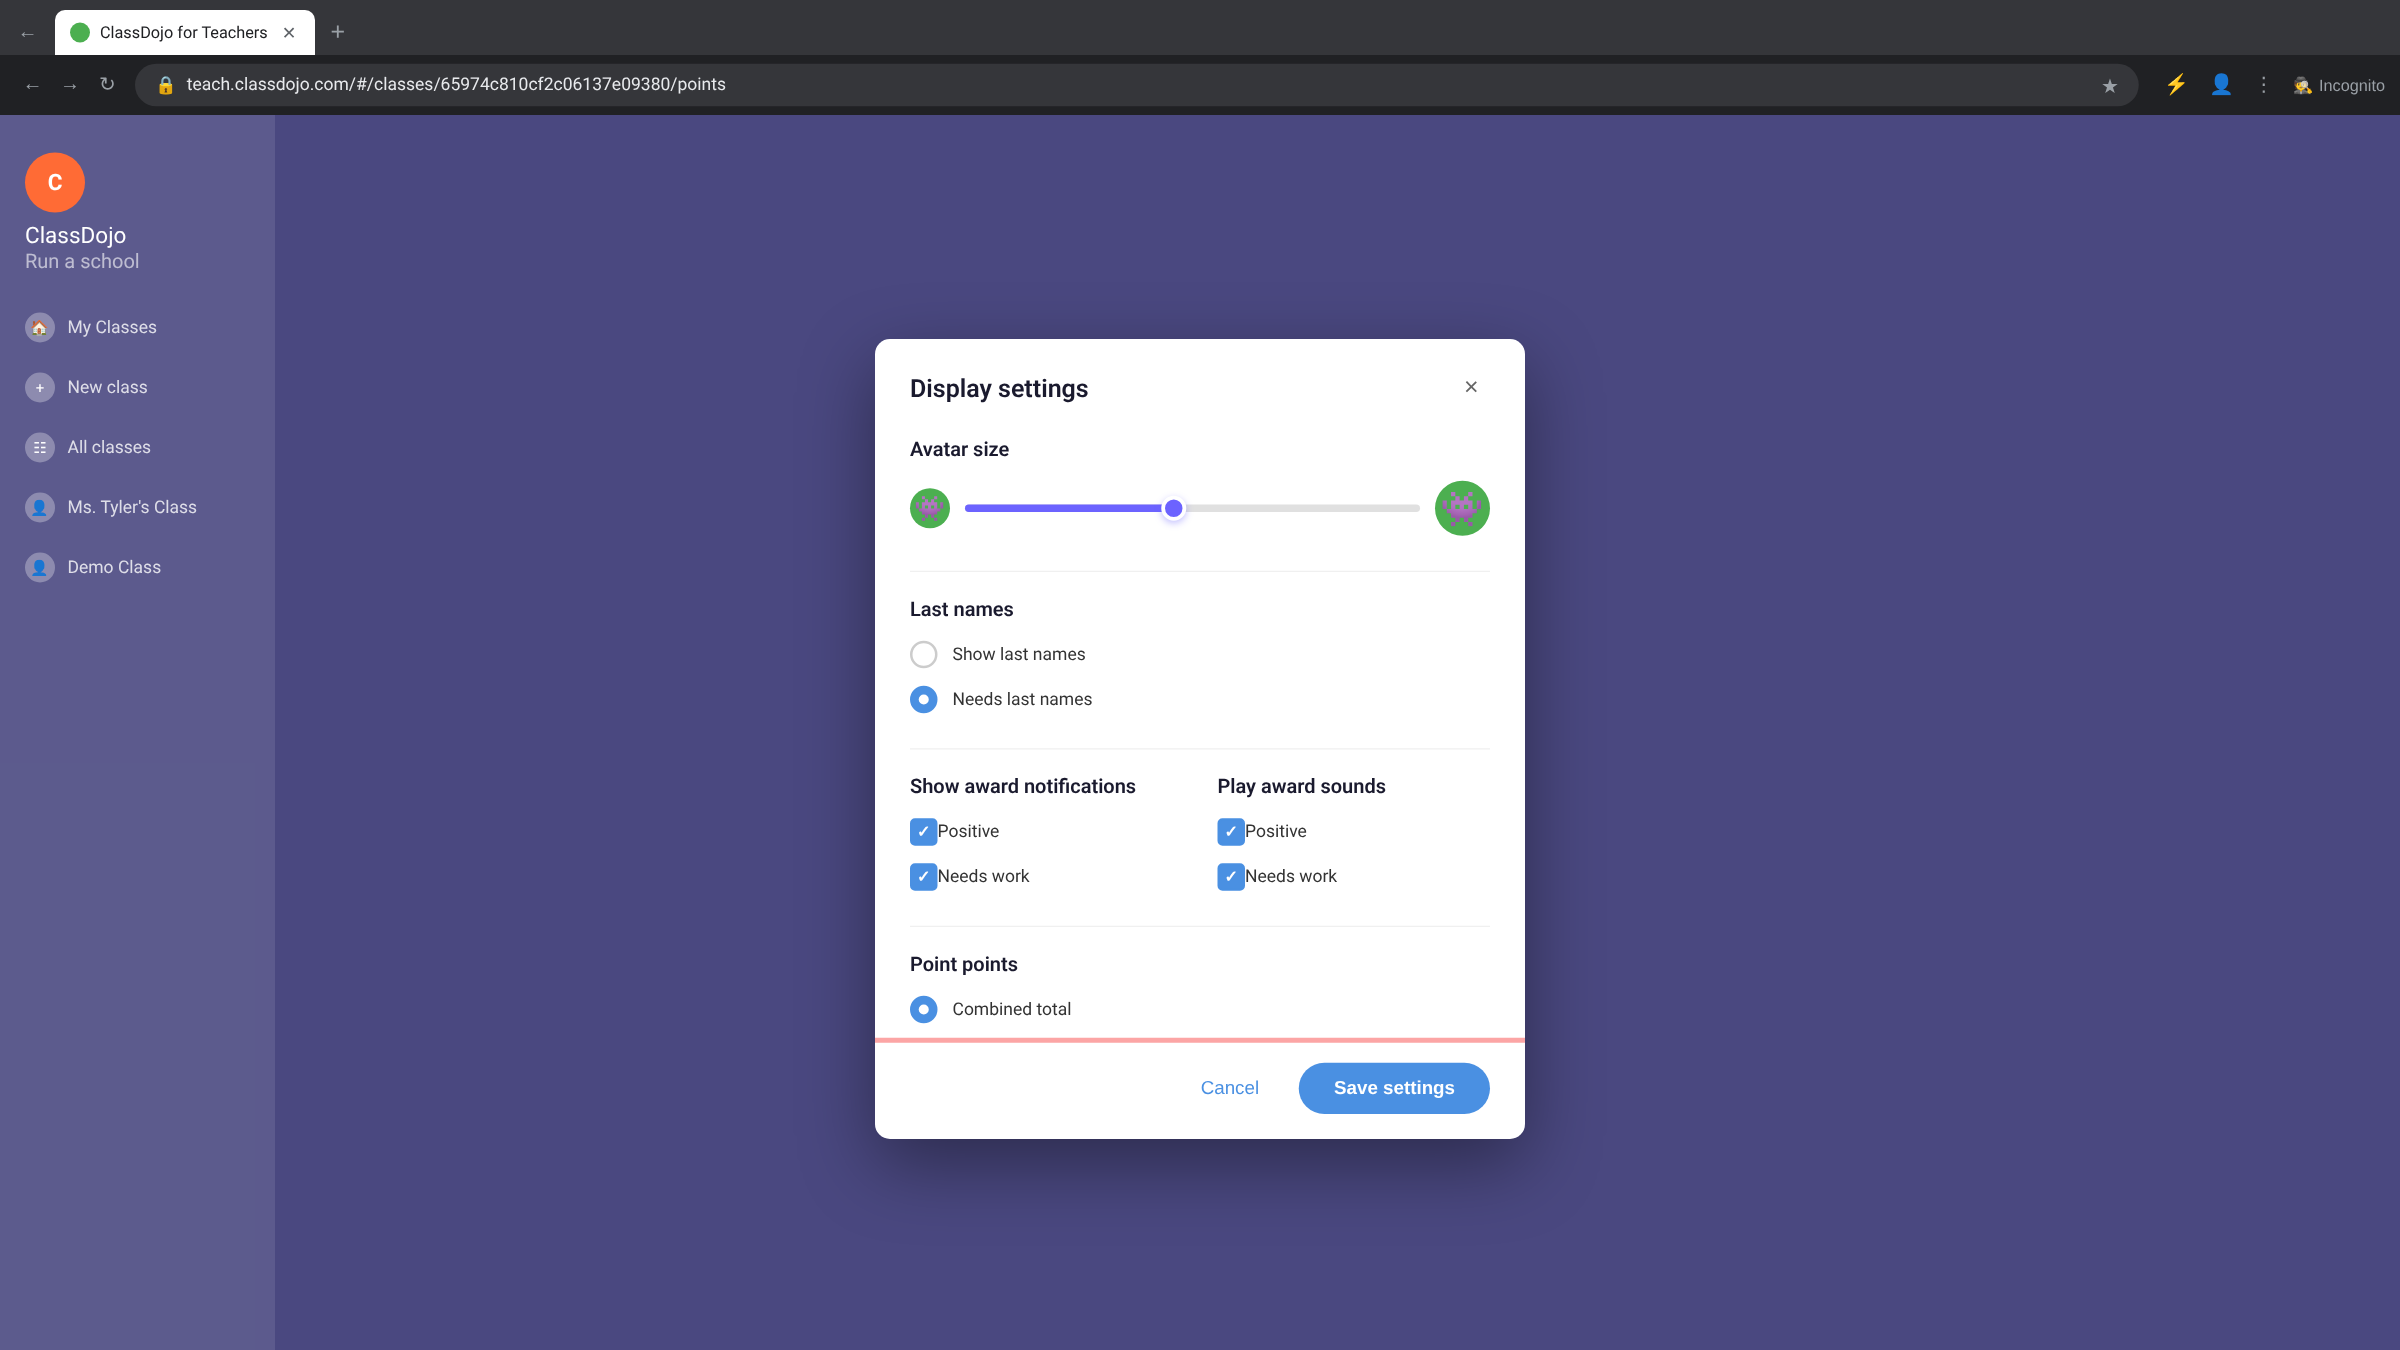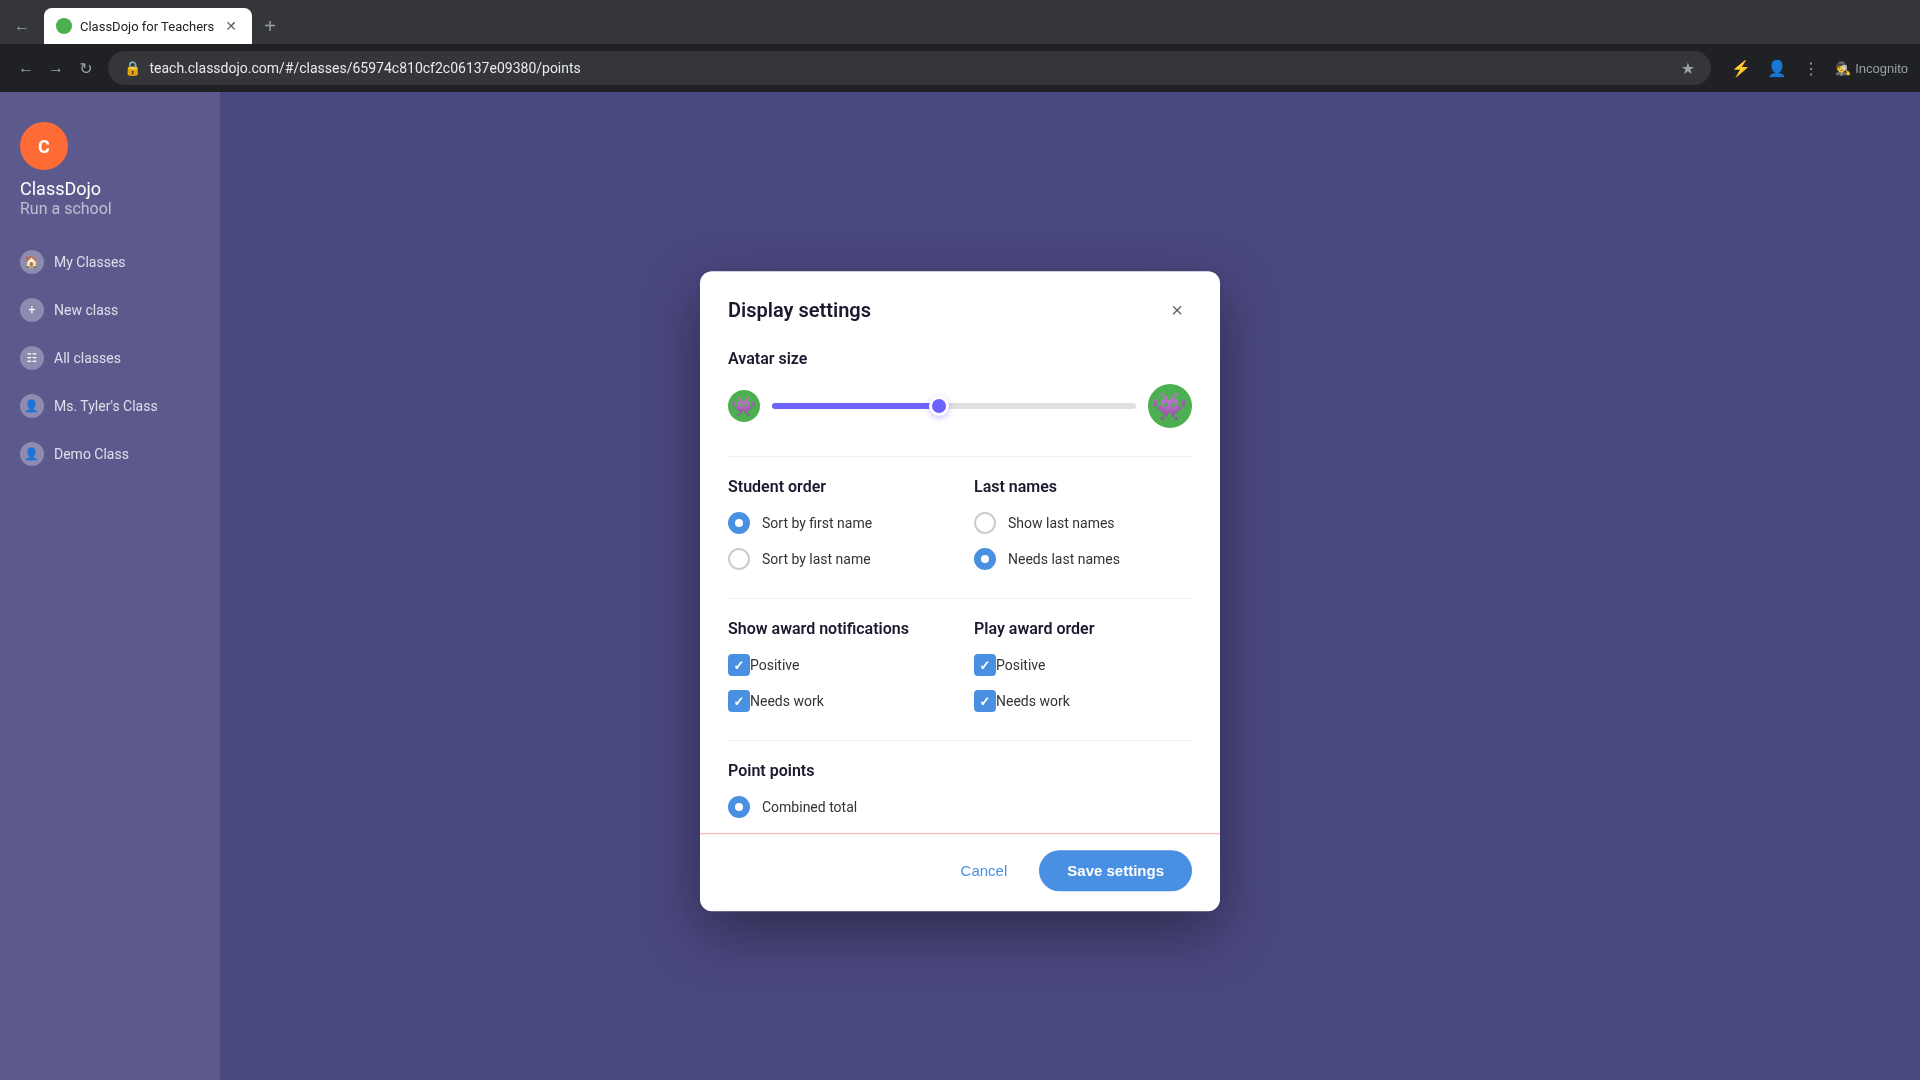--- a/index.html
+++ b/index.html
@@ -435,21 +435,21 @@
       color: #333;
     }
 
     
     .modal-footer {
       display: flex;
       justify-content: flex-end;
       align-items: center;
       padding: 16px 28px 20px;
       gap: 16px;
-      border-top: 1px solid #fca5a5;
+      border-top: 4px solid #fca5a5;
       flex-shrink: 0;
     }
 
     .btn-cancel {
       background: none;
       border: none;
       color: #4a90e2;
       font-size: 15px;
       font-weight: 500;
       cursor: pointer;
@@ -576,33 +576,20 @@
         <div class="avatar-large">
           <span class="monster-emoji-lg">👾</span>
         </div>
       </div>
     </div>
 
     <div class="divider"></div>
 
     <div class="settings-grid">
 
-      <div>
-        <div class="section-title">Student order</div>
-        <div class="radio-group">
-          <label class="radio-option">
-            <div class="radio-btn selected"></div>
-            <span class="radio-label">Sort by first name</span>
-          </label>
-          <label class="radio-option">
-            <div class="radio-btn"></div>
-            <span class="radio-label">Sort by last name</span>
-          </label>
-        </div>
-      </div>
 
       <div>
         <div class="section-title">Last names</div>
         <div class="radio-group">
           <label class="radio-option">
             <div class="radio-btn"></div>
             <span class="radio-label">Show last names</span>
           </label>
           <label class="radio-option">
             <div class="radio-btn selected"></div>
@@ -624,21 +611,21 @@
             <span class="checkbox-label">Positive</span>
           </label>
           <label class="checkbox-option">
             <div class="checkbox-btn checked"></div>
             <span class="checkbox-label">Needs work</span>
           </label>
         </div>
       </div>
 
       <div>
-        <div class="section-title">Play award order</div>
+        <div class="section-title">Play award sounds</div>
         <div class="checkbox-group">
           <label class="checkbox-option">
             <div class="checkbox-btn checked"></div>
             <span class="checkbox-label">Positive</span>
           </label>
           <label class="checkbox-option">
             <div class="checkbox-btn checked"></div>
             <span class="checkbox-label">Needs work</span>
           </label>
         </div>

